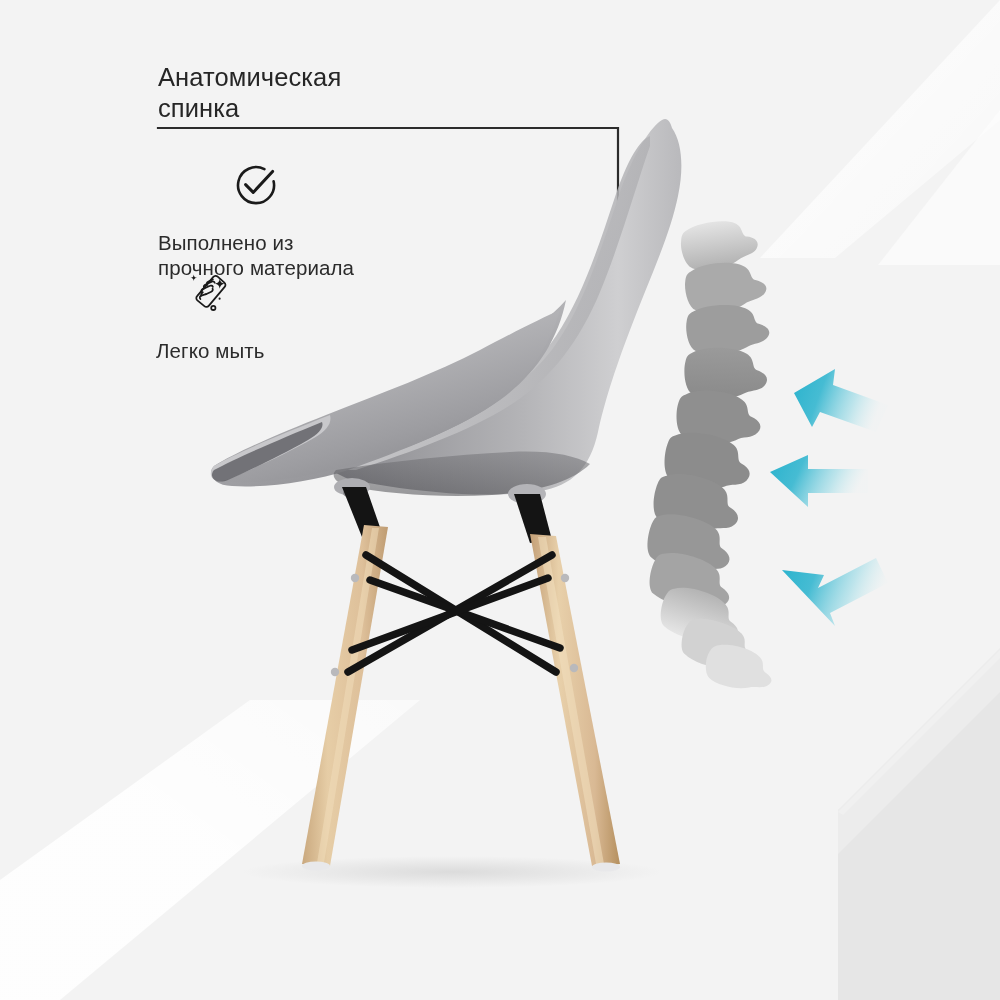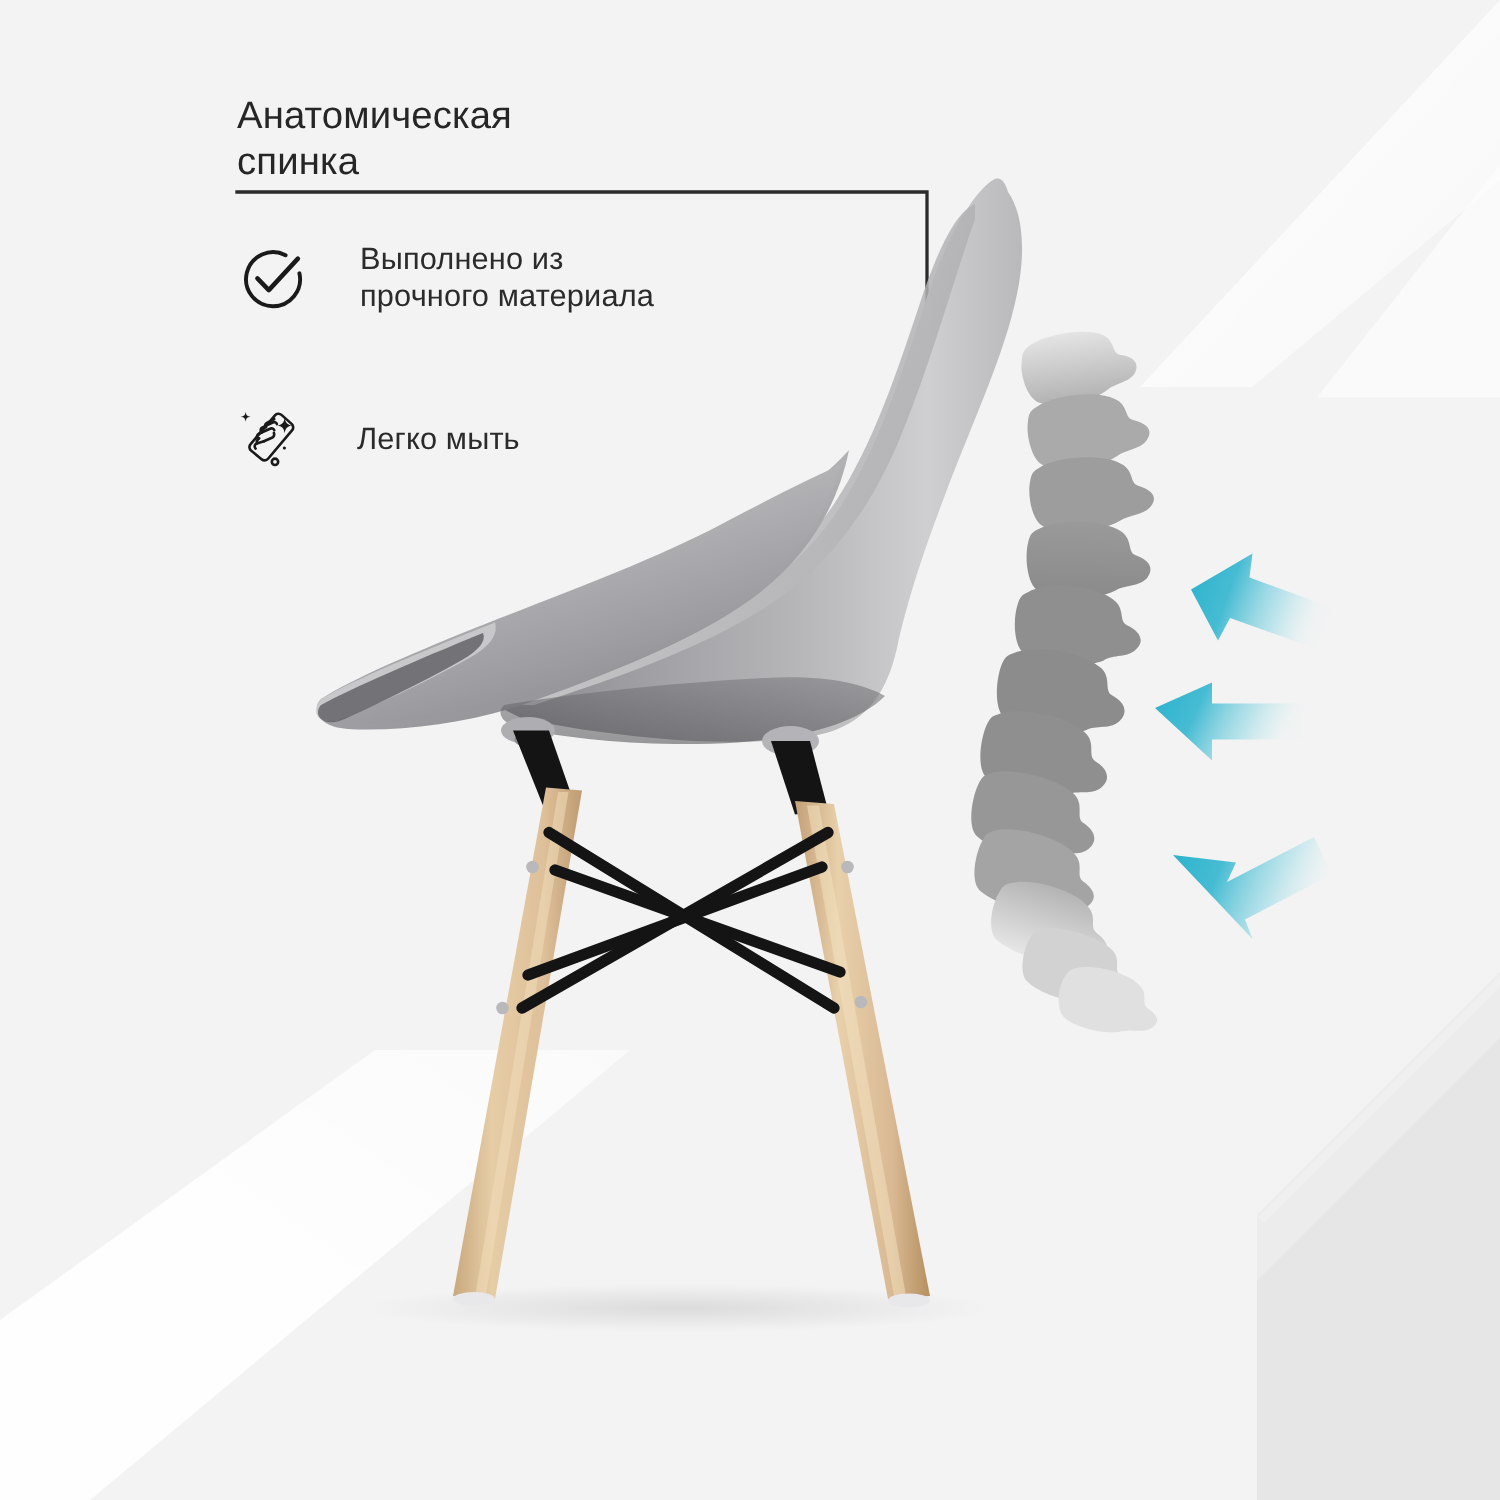--- a/index.html
+++ b/index.html
@@ -33,21 +33,22 @@
     font-weight:400;
     white-space:pre-line;
     margin:0;
   }
 
   
   .feature{
     position:absolute;
     display:flex;
     align-items:center;
-    gap:34px;
+    gap:22px;
+    flex-direction:column;
   }
   .feature-icon{
     width:48px;height:48px;
     flex:0 0 48px;
     display:block;
   }
   .feature-label{
     font-size:20.5px;
     line-height:25px;
     color:#2b2b2b;

